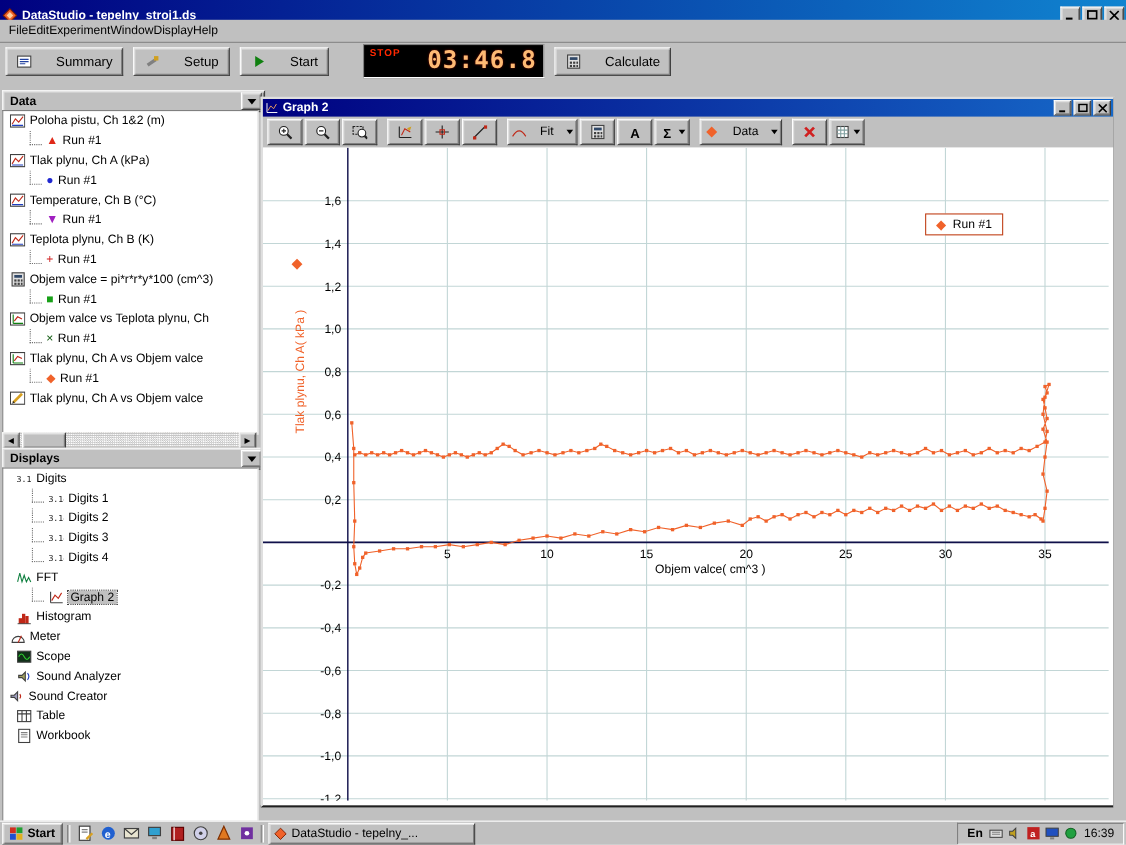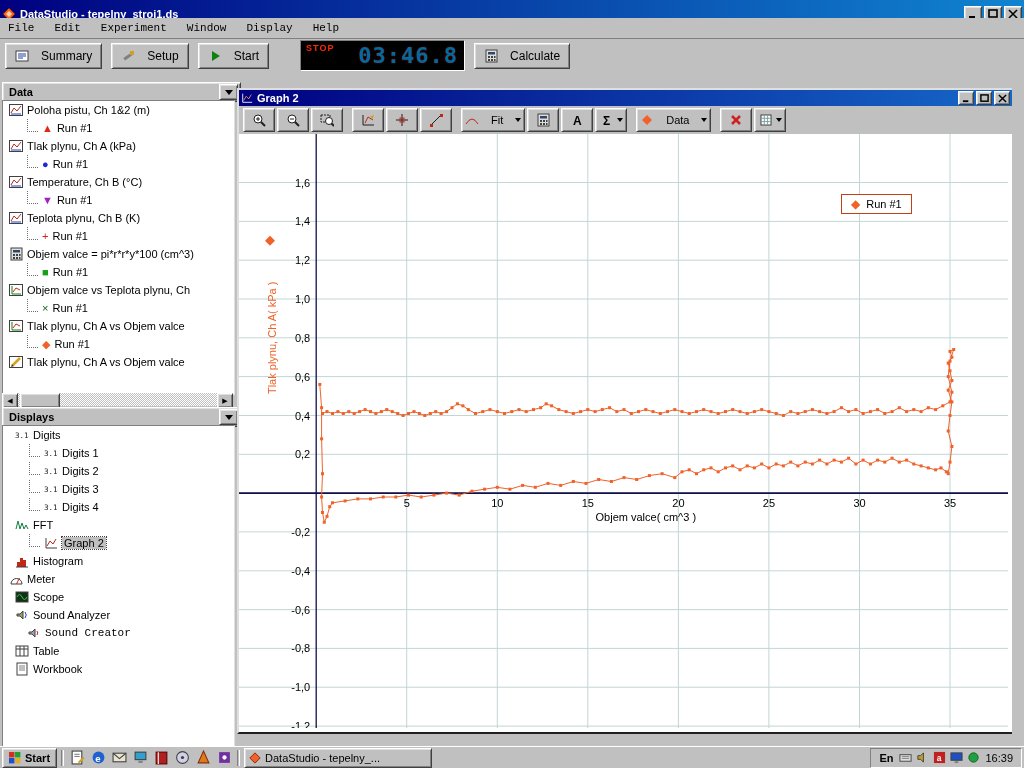--- a/index.html
+++ b/index.html
@@ -8,29 +8,29 @@
   .r{border:1px solid;border-color:#ffffff #404040 #404040 #ffffff;
      box-shadow:inset 1px 1px 0 #dfdfdf, inset -1px -1px 0 #808080;background:#c0c0c0;}
   
   .titlebar{position:absolute;top:0;left:0;right:0;height:28px;
     background:linear-gradient(90deg,#000080,#1084d0);display:flex;align-items:center;
     color:#fff;font-weight:bold;padding:0 2px;gap:4px;}
   .winbtns{margin-left:auto;display:flex;gap:2px;}
   .winbtn{width:16px;height:14px;display:flex;align-items:center;justify-content:center;}
   
   .menubar{position:absolute;top:18px;left:0;right:0;height:20px;display:flex;align-items:center;
-    gap:20px;padding-left:8px;background:#c0c0c0;border-bottom:1px solid #808080;font-family:Liberation Mono, monospace;}
+    gap:0;padding-left:8px;background:#c0c0c0;border-bottom:1px solid #808080;}
   .menu-item{cursor:default;}
   .toolbar{position:absolute;top:39px;left:0;right:0;height:33px;display:flex;align-items:center;
     gap:9px;padding-left:5px;background:#c0c0c0;}
-  .tbtn{height:24px;display:flex;align-items:center;gap:12px;padding:0 9px;font-size:12px;}
+  .tbtn{height:24px;display:flex;align-items:center;gap:22px;padding:0 9px;font-size:12px;}
   .lcd{position:relative;width:163px;height:29px;background:#000;margin-left:22px;
     border:1px solid;border-color:#808080 #fff #fff #808080;}
   .lcd .stop{position:absolute;left:5px;top:2px;color:#ff2800;font-size:9px;font-weight:bold;letter-spacing:1px;}
-  .lcd .time{position:absolute;right:6px;top:2px;color:#0369a1;font-weight:bold;font-size:22px;
+  .lcd .time{position:absolute;right:6px;top:2px;color:#fdba74;font-weight:bold;font-size:22px;
     font-family:"DejaVu Sans Mono",monospace;letter-spacing:1px;text-shadow:0 0 2px #801000;}
   
   .workspace{position:absolute;top:72px;left:0;right:0;bottom:22px;background:#c0c0c0;}
   .phead{position:absolute;left:2px;width:231px;height:18px;display:flex;align-items:center;
     font-weight:bold;padding-left:6px;}
   .phbtn{margin-left:auto;margin-right:2px;width:17px;height:14px;display:flex;align-items:center;justify-content:center;}
   .tri{width:0;height:0;border-left:4px solid transparent;border-right:4px solid transparent;border-top:5px solid #000;}
   .tree{position:absolute;left:2px;width:231px;background:#fff;overflow:hidden;
     border:1px solid;border-color:#808080 #dfdfdf #dfdfdf #808080;}
   .trow{display:flex;align-items:center;height:18px;white-space:nowrap;overflow:hidden;gap:4px;padding-left:6px;}
@@ -413,21 +413,21 @@
         </div>
         <div class="trow" style="padding-left: 12px;">
           <span class="icnwrap">
             <svg width="14" height="14" viewBox="0 0 14 14">
               <polygon points="2,6 5,6 8,3 8,11 5,8 2,8" fill="#a0a060" stroke="#404040"></polygon>
               <path d="M10 4 Q12.5 7 10 10" stroke="#2040c0" fill="none"></path>
             </svg>
           </span>
           <span class="tlabel">Sound Analyzer</span>
         </div>
-        <div class="trow" style="padding-left: 24px; font-family: Liberation Mono, monospace;">
+        <div class="trow" style="padding-left: 5px;">
           <span class="icnwrap">
             <svg width="14" height="14" viewBox="0 0 14 14">
               <polygon points="2,6 5,6 8,3 8,11 5,8 2,8" fill="#a0a0c0" stroke="#404040"></polygon>
               <path d="M10 5 Q11.5 7 10 9" stroke="#c02818" fill="none"></path>
             </svg>
           </span>
           <span class="tlabel">Sound Creator</span>
         </div>
         <div class="trow" style="padding-left: 12px;">
           <span class="icnwrap">

